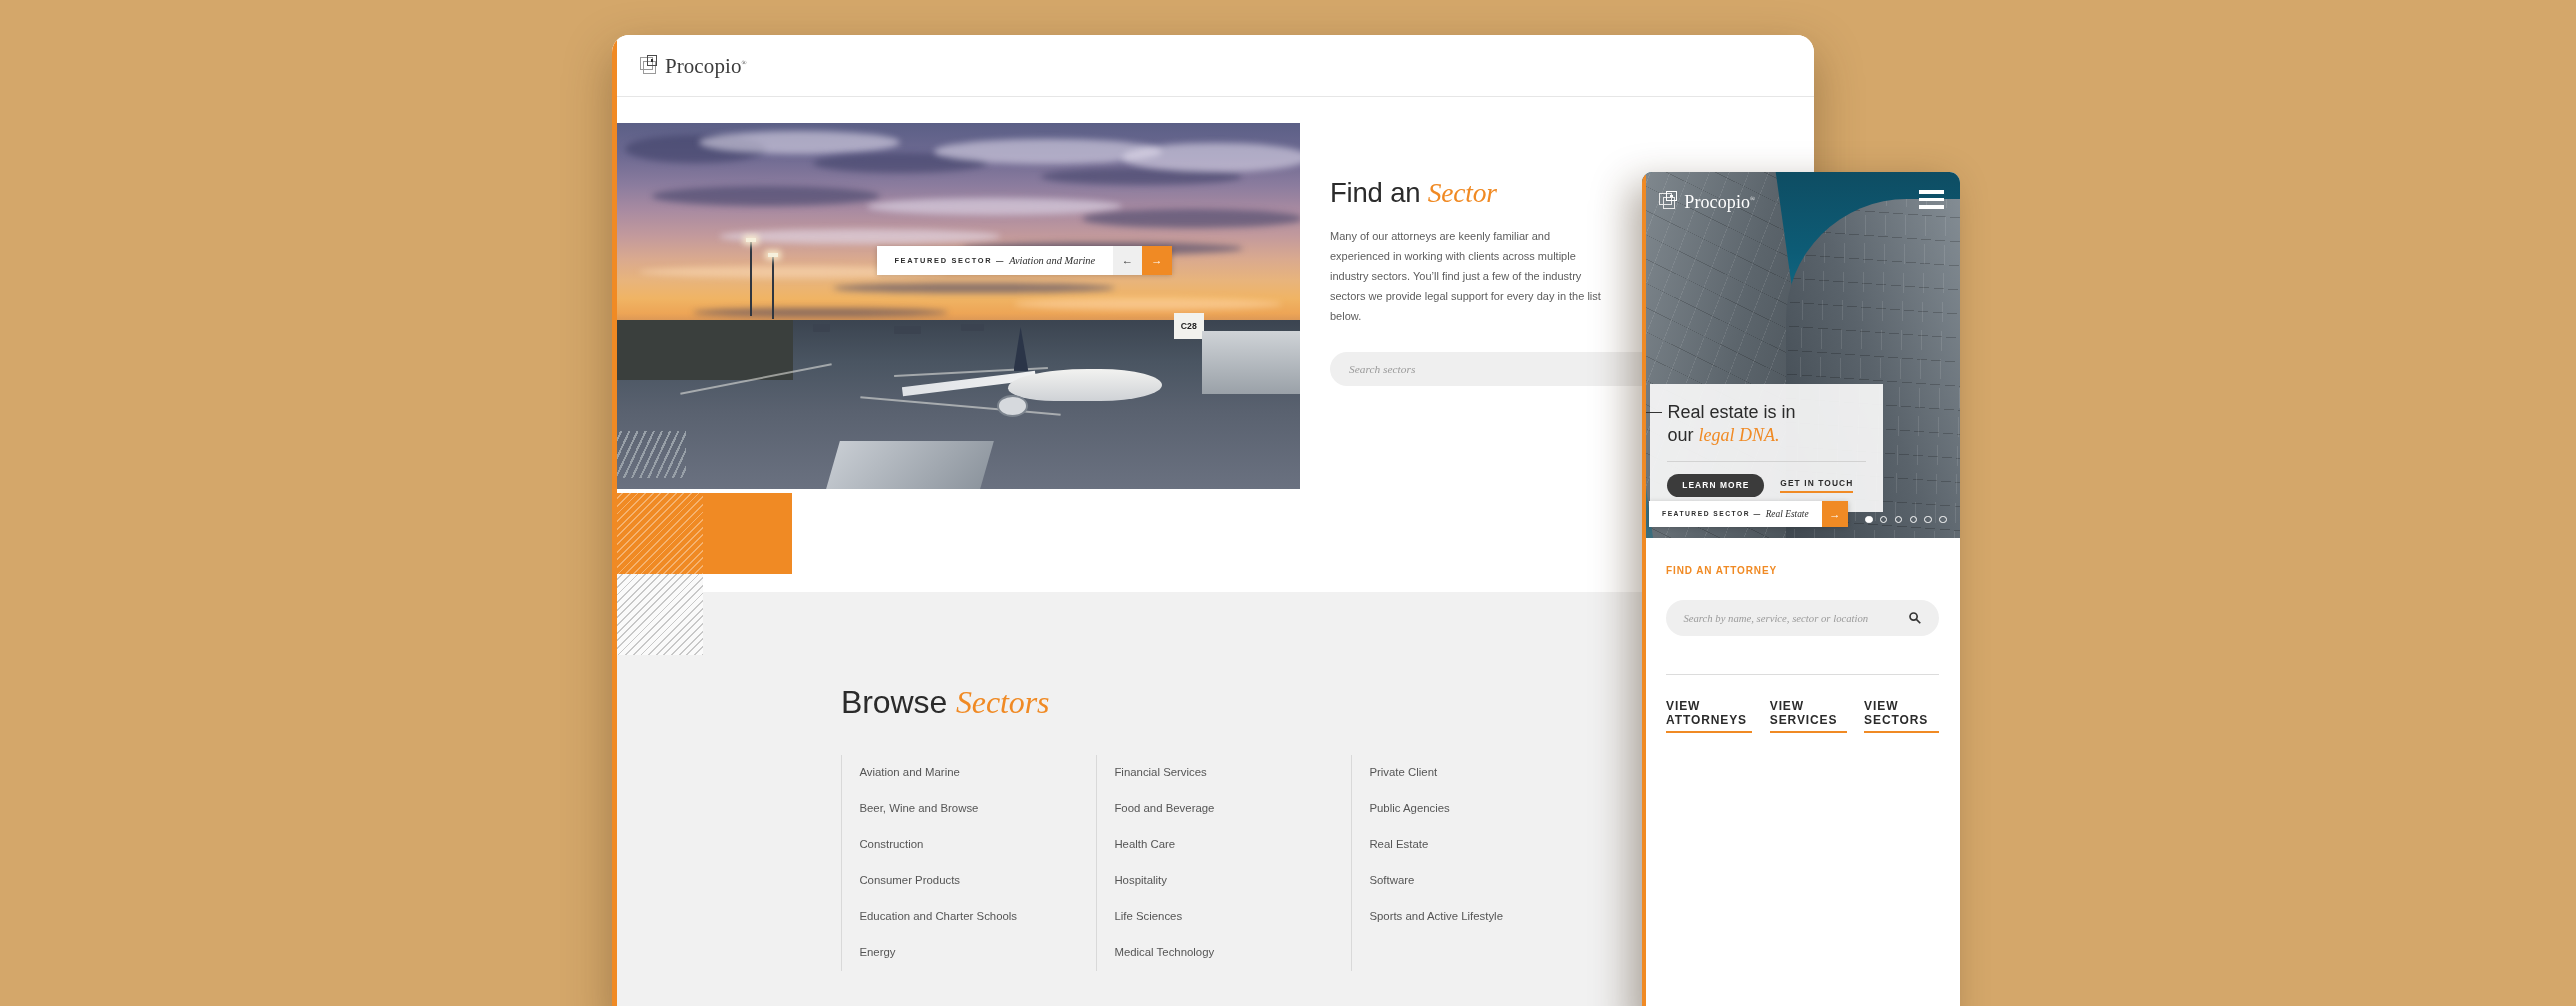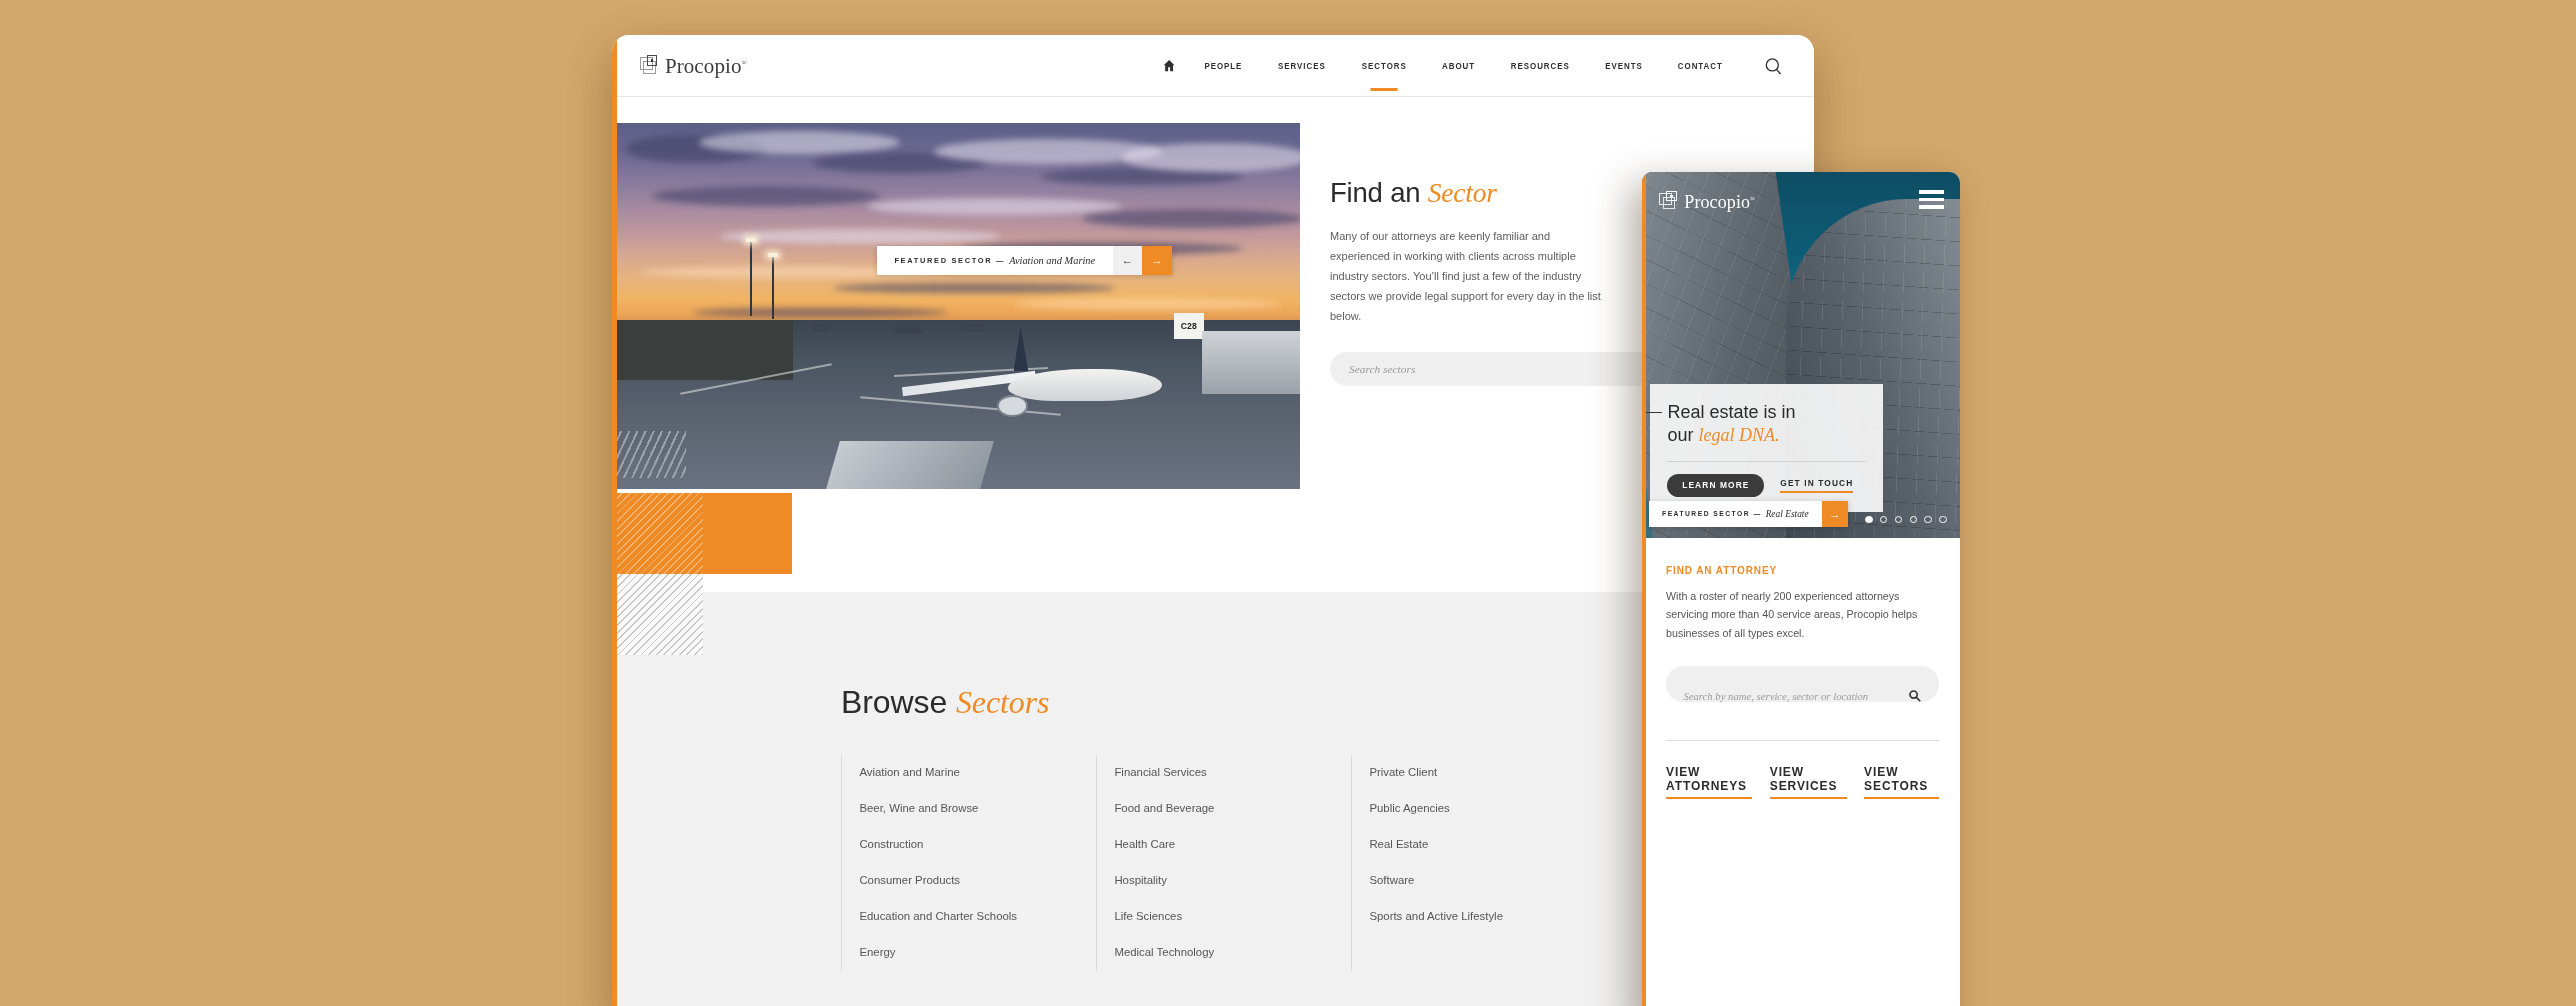--- a/index.html
+++ b/index.html
@@ -343,21 +343,21 @@
 
   .m-body{ padding:27px 21.5px 0 24px; }
   .m-kicker{
     color:#f08a24; font-size:10px; font-weight:700; letter-spacing:0.9px;
     font-family:"Liberation Sans Narrow","Liberation Sans",sans-serif;
     margin-bottom:10.7px;
   }
   .m-copy{ font-size:10.7px; line-height:1.72; color:#555; }
   .m-search{
     margin-top:24px; height:36px; border-radius:19px; background:#efefef;
-    display:flex; align-items:flex-end; padding:0 17.4px;
+    display:flex; align-items:center; padding:0 17.4px;
   }
   .m-search span{
     font-family:"Liberation Serif", serif; font-style:italic;
     font-size:10.7px; color:#9b9b9b;
   }
   .m-search .mag{ margin-left:auto; width:13.4px; height:13.4px; }
   .m-sep{ height:0.7px; background:#dcdcdc; margin:38px 0 24px; }
   .m-links{ display:flex; gap:17.4px; }
   .m-links a{
     font-size:12px; font-weight:700; letter-spacing:0.9px; color:#2b2b2b;
@@ -376,38 +376,20 @@
         <i class="s1"></i>
           <i class="s2"></i>
           <i class="s3"></i>
           <i class="dot"></i>
       </span>
       <span class="logo-word">
         <span>Procopio</span><sup>®</sup>
       </span>
     </div>
 
-    <nav class="d-menu">
-      <a href="#" class="home">
-        <svg class="home-ico" viewBox="0 0 24 24">
-          <path d="M12 2 L23 11 H20 V22 H14 V15 H10 V22 H4 V11 H1 Z" fill="#2f2f2f"></path>
-        </svg>
-      </a>
-      <a href="#">PEOPLE</a>
-      <a href="#">SERVICES</a>
-      <a href="#" class="active">SECTORS</a>
-      <a href="#">ABOUT</a>
-      <a href="#">RESOURCES</a>
-      <a href="#">EVENTS</a>
-      <a href="#">CONTACT</a>
-      <svg class="d-search-ico" viewBox="0 0 24 24">
-        <circle cx="10.5" cy="10" r="7.6" fill="none" stroke="#2f2f2f" stroke-width="1.7"></circle>
-        <line x1="15.6" y1="15.6" x2="21" y2="21.5" stroke="#2f2f2f" stroke-width="1.7"></line>
-      </svg>
-    </nav>
     <div class="d-nav-rule"></div>
   </div>
 
   <div class="d-hero">
 
     <div class="hero-img">
       <div class="sky"></div>
 
       <div class="cloudband" style="top:5.4px;left:0;right:0;height:134px">
         <span class="cl d" style="left:13.4px;top:6.7px;width:141px;height:28px"></span>
@@ -565,21 +547,20 @@
       <i></i>
       <i></i>
       <i></i>
       <i></i>
       <i></i>
     </div>
   </div>
 
   <div class="m-body">
     <div class="m-kicker">FIND AN ATTORNEY</div>
-    <p class="m-copy">With a roster of nearly 200 experienced attorneys servicing more than 40 service areas, Procopio helps businesses of all types excel.</p>
 
     <div class="m-search">
       <span>Search by name, service, sector or location</span>
       <svg class="mag" viewBox="0 0 24 24">
         <circle cx="10" cy="10" r="6.4" fill="none" stroke="#333" stroke-width="3"></circle>
         <line x1="15" y1="15" x2="22" y2="22" stroke="#333" stroke-width="3"></line>
       </svg>
     </div>
 
     <div class="m-sep"></div>

